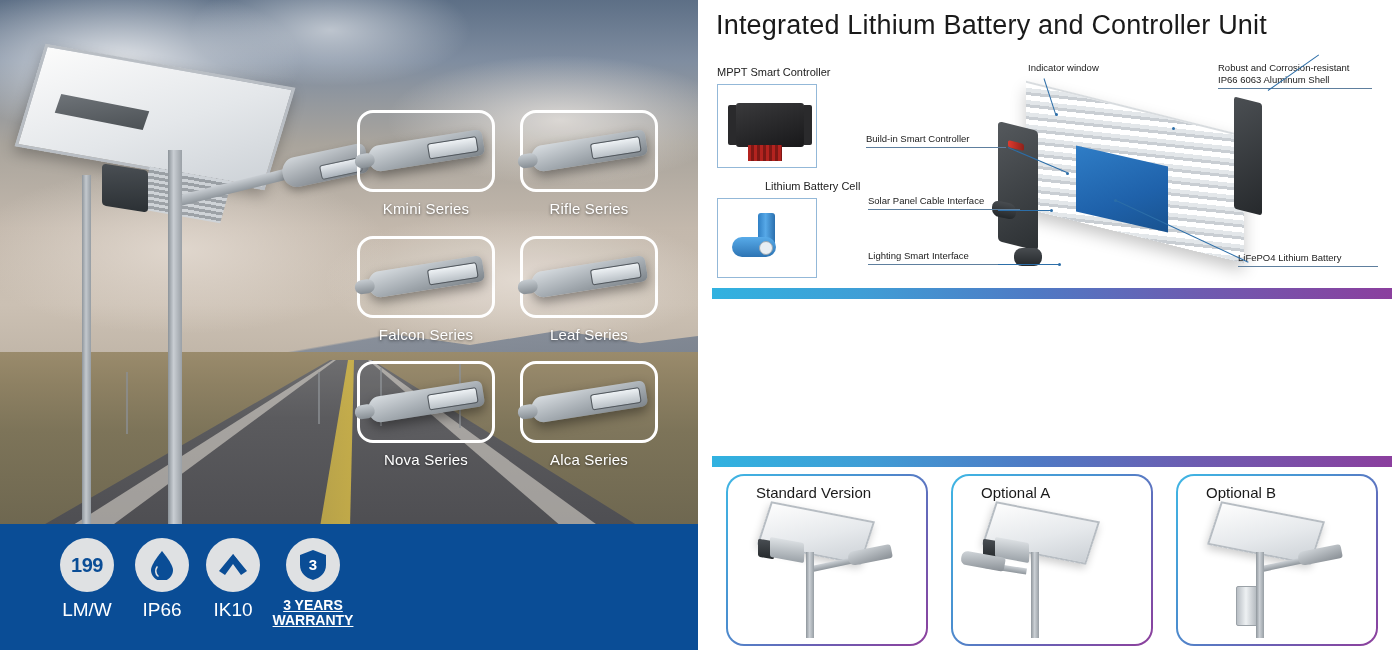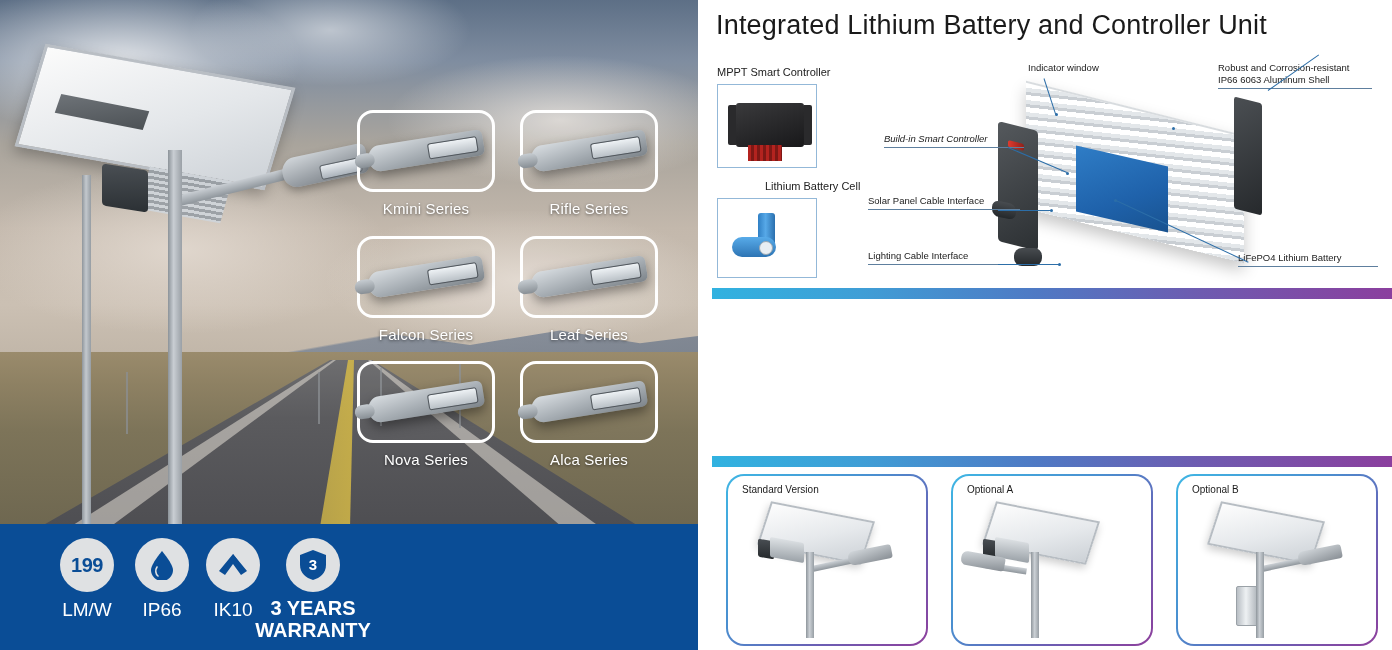--- a/index.html
+++ b/index.html
@@ -156,21 +156,21 @@
   }
   .badge-group { position: absolute; top: 14px; display:flex; flex-direction:column; align-items:center; width: 110px; }
   .badge-circle {
     width: 54px; height: 54px; border-radius: 50%;
     background: #dfe1e3; display:flex; align-items:center; justify-content:center;
   }
   .badge-num { color:#0a4d96; font-weight: bold; font-size: 20px; letter-spacing: -.5px; }
   .badge-text {
     margin-top: 8px; color:#ffffff; font-size: 19px; text-align:center; line-height: 1.08;
   }
-  .badge-text.small { font-size: 20px; font-weight: bold; margin-top: 6px; }
+  .badge-text.small { font-size: 14px; font-weight: bold; margin-top: 6px; text-decoration: underline; }
 
   
   #right-panel {
     position: absolute; left: 698px; top: 0; width: 694px; height: 562px; background:#fff;
   }
   #main-title {
     position: absolute; left: 18px; top: 10px;
     font-size: 27px; color: #1a1a1a; letter-spacing: .2px;
   }
   .divider {
@@ -265,21 +265,21 @@
   .dot { position:absolute; width:3px; height:3px; border-radius:50%; background:#2c6ea8; }
 
   
   .ver-card {
     position: absolute; top: 474px; width: 202px; height: 172px;
     border-radius: 18px; background: #fff;
     padding: 2px;
     background-image: linear-gradient(#fff,#fff), linear-gradient(135deg, #3fb6e4 0%, #4a8fd0 40%, #6a5fb4 70%, #8e3f9c 100%);
     background-origin: border-box; background-clip: content-box, border-box;
   }
-  .ver-label { position:absolute; left:16px; top:10px; font-size: 10px; color:#1a1a1a; }
+  .ver-label { position:absolute; left:30px; top:10px; font-size: 15px; color:#1a1a1a; }
   .ver-art { position:absolute; left:14px; top:26px; width: 176px; height: 140px; }
   .vpanel{
     position:absolute; left:24px; top:10px; width:104px; height:46px;
     background: linear-gradient(155deg,#fdfdfd 0%, #e6e9ec 55%, #ccd1d6 100%);
     border:2px solid #b7bdc3; transform: skewY(11deg) skewX(-17deg);
     box-shadow:0 4px 9px rgba(0,0,0,.2);
   }
   .vpole{ position:absolute; left:66px; top:52px; width:8px; height:86px;
     background: linear-gradient(90deg,#8f969c,#cbd0d5 45%,#979ea4); }
   .varm{ position:absolute; left:72px; top:66px; width:42px; height:6px;
@@ -415,36 +415,36 @@
     <div class="batt-wrap" style="left:300px; top:98px;">
       <div class="batt-body"></div>
       <div class="batt-endcap"></div>
       <div class="batt-endcap2"></div>
       <div class="batt-blue"></div>
       <div class="batt-ind"></div>
       <div class="batt-conn"></div>
       <div class="batt-conn2"></div>
     </div>
 
-    <div class="callout" style="left:186px; top:133px; width:140px;font-style:italic;">
+    <div class="callout" style="left:168px; top:133px; width:140px;">
       <div>Build-in Smart Controller</div>
       <div class="rule"></div>
     </div>
     <div class="lead" style="left:310px; top:147px; width:64px; transform:rotate(23deg);"></div>
     <div class="dot" style="left:368px; top:172px;"></div>
 
     <div class="callout" style="left:170px; top:195px; width:152px;">
       <div>Solar Panel Cable Interface</div>
       <div class="rule"></div>
     </div>
     <div class="lead" style="left:300px; top:210px; width:54px;"></div>
     <div class="dot" style="left:352px; top:209px;"></div>
 
     <div class="callout" style="left:170px; top:250px; width:140px;">
-      <div>Lighting Cable Interface</div>
+      <div>Lighting Smart Interface</div>
       <div class="rule"></div>
     </div>
     <div class="lead" style="left:300px; top:264px; width:62px;"></div>
     <div class="dot" style="left:360px; top:263px;"></div>
 
     <div class="callout" style="left:330px; top:62px; width:92px;">
       <div>Indicator window</div>
     </div>
     <div class="lead" style="left:346px; top:78px; width:38px; transform:rotate(72deg);"></div>
     <div class="dot" style="left:357px; top:113px;"></div>

